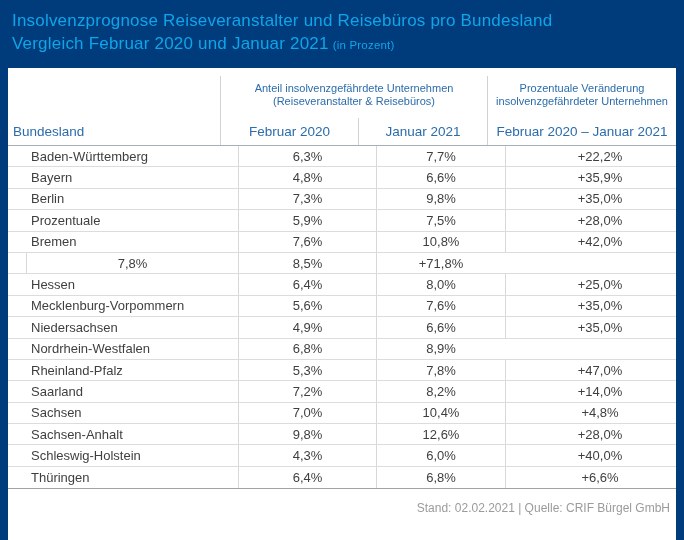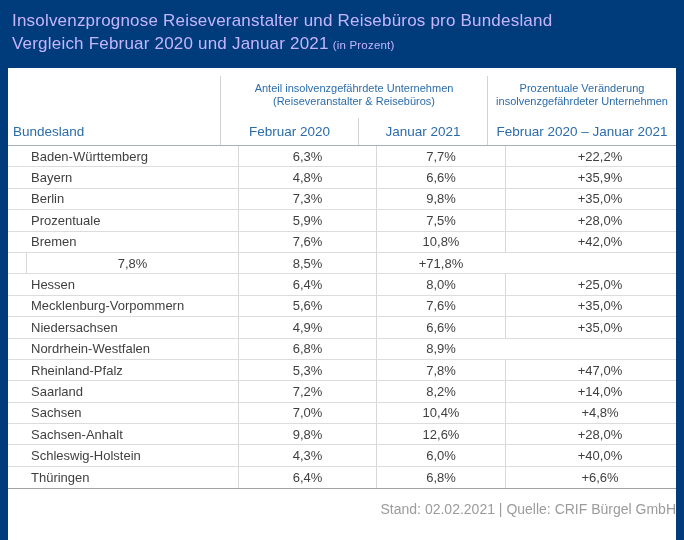--- a/index.html
+++ b/index.html
@@ -9,21 +9,21 @@
   .frame {
     width:684px; height:540px;
     background:#003b7c;
     display:flex; flex-direction:column;
     overflow:hidden;
   }
 
   
   .banner {
     height:68px; flex:0 0 68px;
-    color:#c4b5fd;
+    color:#0ea5e9;
     padding:9px 14px 0 12px;
   }
   .banner .t1 { font-size:17px; line-height:23px; font-weight:400; letter-spacing:.2px; }
   .banner .t2 { font-size:17px; line-height:23px; font-weight:400; letter-spacing:.2px; }
   .banner .unit { font-size:11.5px; margin-left:4px; }
 
   
   .content {
     flex:1 1 auto;
     background:#ffffff;
@@ -69,22 +69,23 @@
     padding-left:18px;
   }
   .tbody .row:last-child { border-bottom:none; }
   .cell { height:100%; display:flex; align-items:center; }
   .cell.name { padding-left:5px; }
   .cell.num { justify-content:center; border-left:1px solid #d8d8d8; }
 
   
   .src {
     margin-top:12px;
+    padding-right:6px;
     text-align:right;
-    font-size:14px;
+    font-size:12px;
     color:#9b9b9b;
   }
 </style>
 </head>
 <body>
 
 <div class="frame">
 
   <header class="banner">
     <div class="t1">Insolvenzprognose Reiseveranstalter und Reisebüros pro Bundesland</div>

